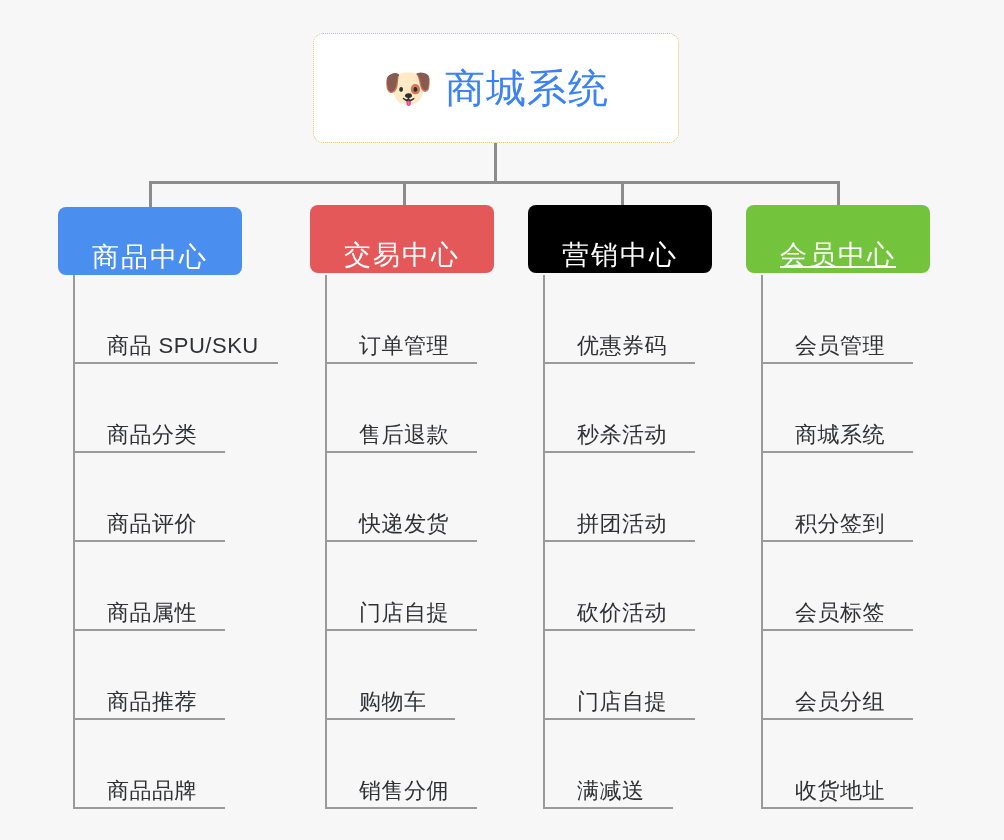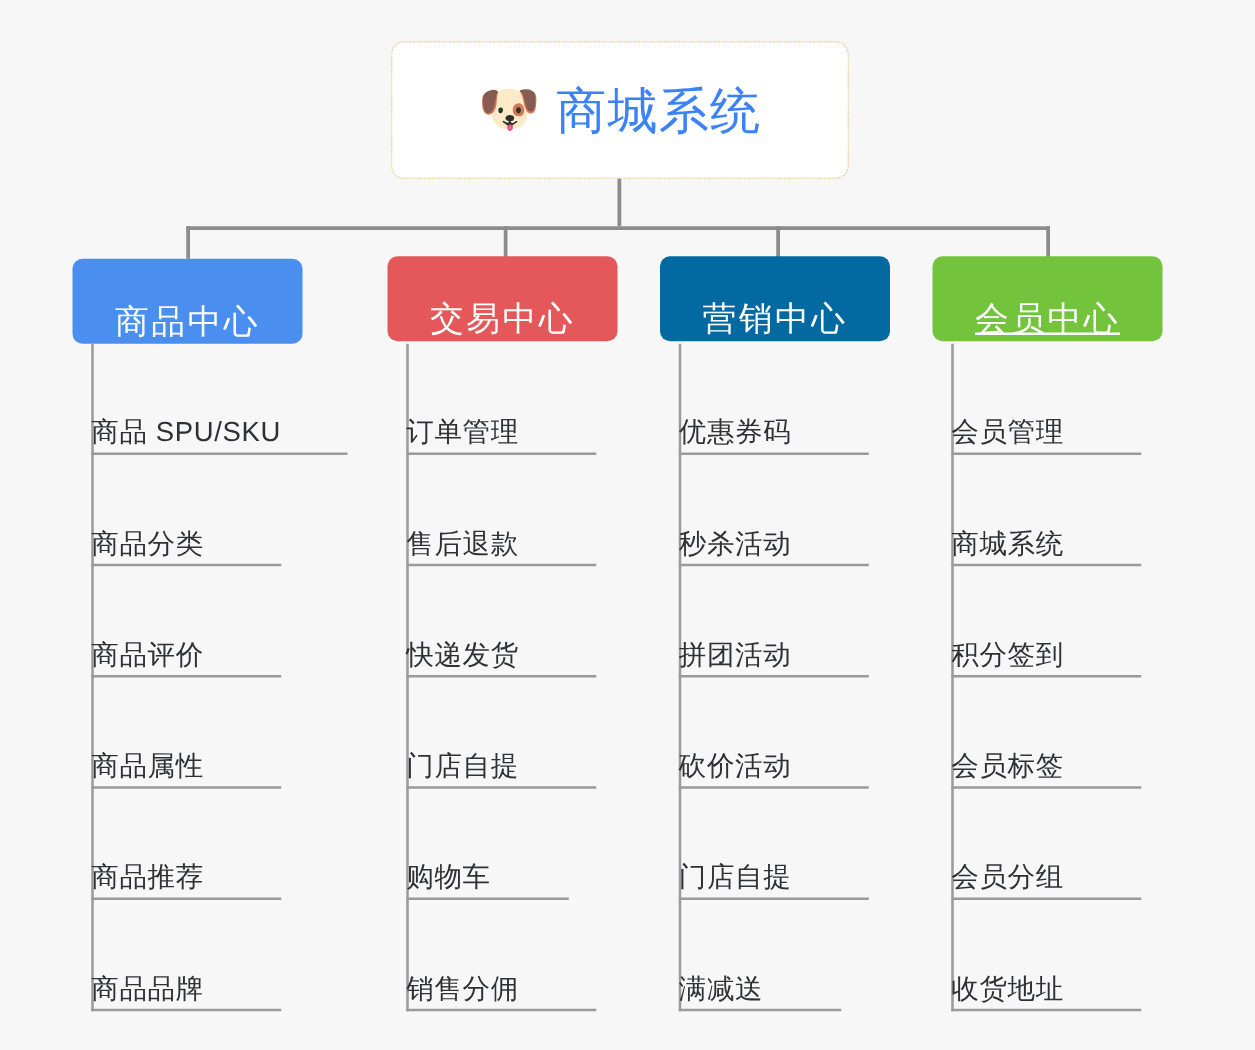--- a/index.html
+++ b/index.html
@@ -81,20 +81,21 @@
     top: 0;
     width: 2px;
     background: #9a9a9a;
   }
   .leaf-item {
     position: relative;
     height: 89px;
     box-sizing: border-box;
     display: flex;
     align-items: flex-end;
+    padding-left: 34px;
     padding-bottom: 6px;
   }
   .leaf-label {
     font-size: 22px;
     color: #2f3134;
     white-space: nowrap;
     letter-spacing: 0.5px;
     line-height: 1.1;
   }
   .leaf-underline {
@@ -122,21 +123,21 @@
   <div class="line line-v" style="left: 403px; top: 181px; height: 26px; background: rgb(140, 140, 140);"></div>
   <div class="line line-v" style="left: 621px; top: 181px; height: 26px; background: rgb(140, 140, 140);"></div>
   <div class="line line-v" style="left: 837px; top: 181px; height: 26px; background: rgb(140, 140, 140);"></div>
 
   <div class="cat-box" style="left: 58px; top: 207px; width: 184px; background: rgb(74, 142, 240);">
     <span>商品中心</span>
   </div>
   <div class="cat-box" style="left: 310px; top: 205px; width: 184px; background: rgb(229, 88, 90);">
     <span>交易中心</span>
   </div>
-  <div class="cat-box" style="left: 528px; top: 205px; width: 184px; background: #0369a1;">
+  <div class="cat-box" style="left: 528px; top: 205px; width: 184px; background: #000000;">
     <span>营销中心</span>
   </div>
   <div class="cat-box" style="left: 746px; top: 205px; width: 184px; background: rgb(115, 196, 60); text-decoration: underline;">
     <span>会员中心</span>
   </div>
 
   <div class="leaf-col" style="left:73px; top:275px;">
     <div class="leaf-trunk" style="height:534px;"></div>
     <div class="leaf-item">
       <span class="leaf-label">商品 SPU/SKU</span>

